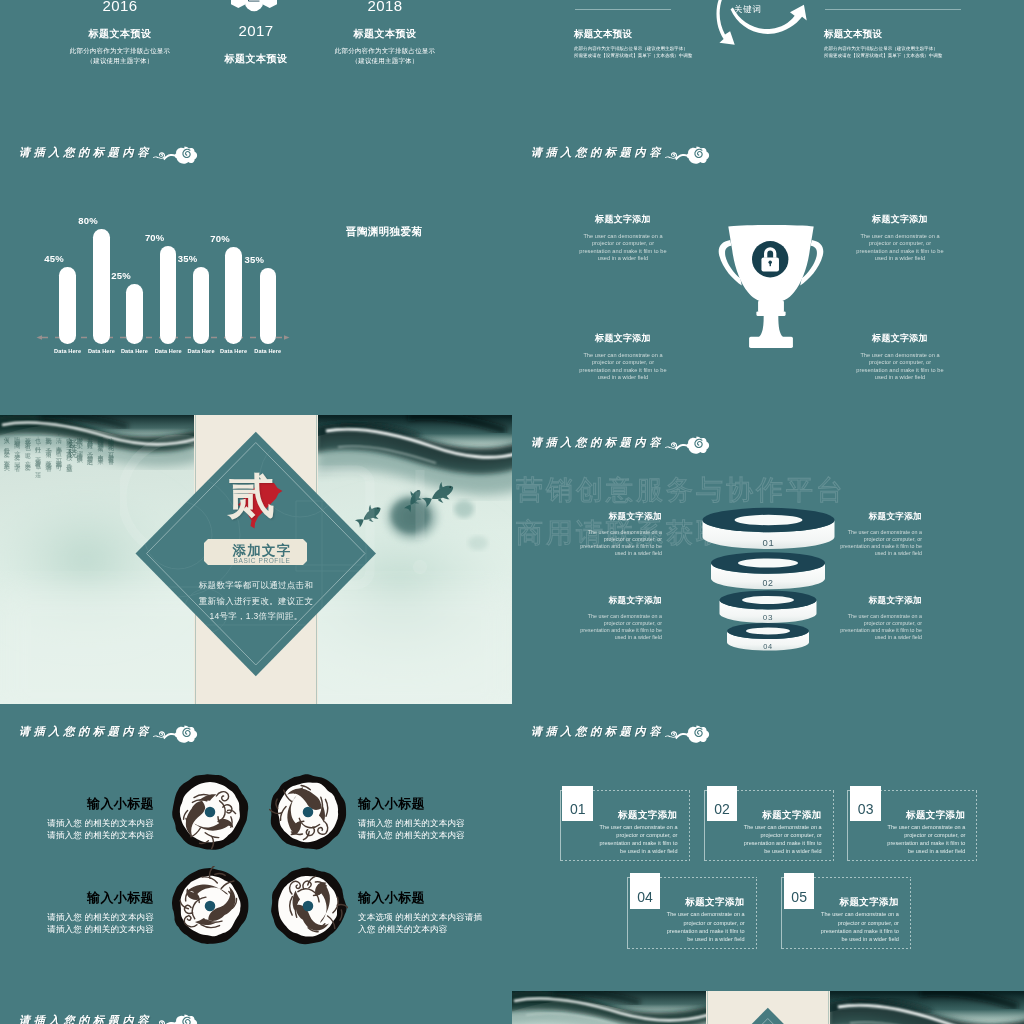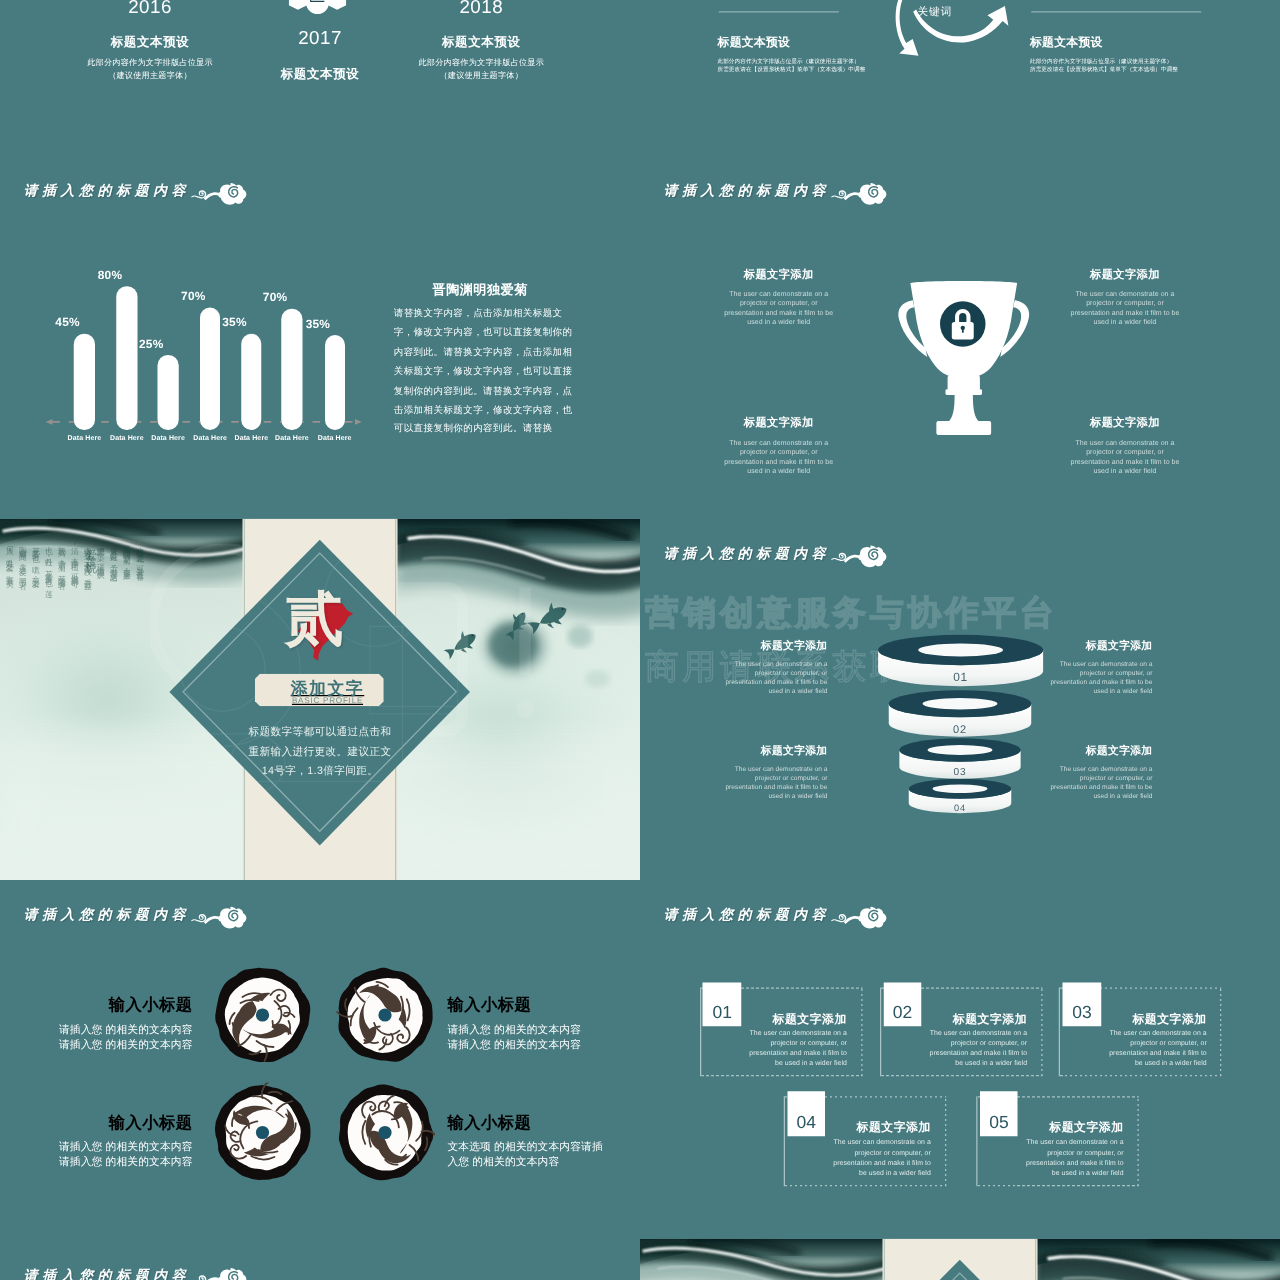--- a/index.html
+++ b/index.html
@@ -163,21 +163,20 @@
 <div class="bar" style="left:192.8px;top:142.0px;width:16.6px;height:77.0px;border-radius:8.3px;"></div>
 <div class="bar-lab" style="left:177.8px;top:128.0px;width:46.6px;">35%</div>
 <div class="bar-cat" style="left:177.8px;top:222.5px;width:46.6px;">Data Here</div>
 <div class="bar" style="left:225.3px;top:122.0px;width:16.6px;height:97.0px;border-radius:8.3px;"></div>
 <div class="bar-lab" style="left:210.3px;top:108.0px;width:46.6px;">70%</div>
 <div class="bar-cat" style="left:210.3px;top:222.5px;width:46.6px;">Data Here</div>
 <div class="bar" style="left:259.5px;top:143.0px;width:16.6px;height:76.0px;border-radius:8.3px;"></div>
 <div class="bar-lab" style="left:244.5px;top:129.0px;width:46.6px;">35%</div>
 <div class="bar-cat" style="left:244.5px;top:222.5px;width:46.6px;">Data Here</div>
 <div class="bc-h" style="left:346px;top:100px;">晋陶渊明独爱菊</div>
-<div class="bc-p" style="left:315px;top:118px;width:145px;">请替换文字内容，点击添加相关标题文字，修改文字内容，也可以直接复制你的内容到此。请替换文字内容，点击添加相关标题文字，修改文字内容，也可以直接复制你的内容到此。请替换文字内容，点击添加相关标题文字，修改文字内容，也可以直接复制你的内容到此。请替换</div>
 </div>
 <div class="slide" style="left:512px;top:125px;">
 <div class="sl-title" style="left:19px;top:20px;">
       <span class="tx">请插入您的标题内容</span>
       <svg class="cloud" width="46" height="20" viewBox="0 0 56 24">
         <g fill="#ffffff">
           <path d="M1.2 14.6c1.6-.9 3.2-1.1 4.6-.7 1.0 .3 1.8 .8 2.6 1.35l-.55 .85c-.85-.55-1.6-1.0-2.5-1.2-1.1-.25-2.4-.05-3.8 .75z"></path>
           <path d="M11.9 8.6c2.3 0 4.0 1.7 4.0 3.9 0 2.3-1.9 4.1-4.5 4.1-1.35 0-2.6-.45-3.6-1.2l.5-.95c.9 .65 1.9 1.05 3.0 1.05 1.85 0 3.15-1.25 3.15-2.85 0-1.5-1.1-2.55-2.65-2.55-1.25 0-2.2 .8-2.2 1.85 0 .85 .65 1.45 1.45 1.45 .65 0 1.1-.4 1.1-.95 0-.4-.3-.7-.7-.7-.25 0-.45 .1-.55 .3-.15-.15-.2-.35-.2-.55 0-.5 .5-.9 1.15-.9 .85 0 1.5 .7 1.5 1.6 0 1.1-.95 1.95-2.2 1.95-1.5 0-2.65-1.15-2.65-2.65 0-1.75 1.35-2.9 3.2-2.9z"></path>
           <path d="M13.5 16.6c2.2-2.9 5.3-5.3 9.1-5.85 3.6-.55 7.0 .9 10.2 2.4l-.6 2.25c-3.1-1.45-6.2-2.7-9.5-2.05-3.1 .6-5.5 2.7-7.6 5.1z"></path>
           <path d="M39.5 1.6c2.3 0 4.2 .9 5.4 2.4 1.1-.7 2.5-.85 3.8-.4 1.9 .6 3.1 2.3 3.0 4.2 1.9 .8 3.2 2.6 3.2 4.7 0 2.0-1.2 3.8-3.0 4.6 .15 2.0-1.2 3.9-3.2 4.5-1.7 .5-3.4 0-4.5-1.2-1.4 1.4-3.4 2.2-5.6 2.2-4.3 0-7.8-2.8-8.6-6.6-1.4-.3-2.5-1.5-2.5-3.0 0-1.3 .8-2.4 1.9-2.85-.05-.35-.1-.7-.1-1.05 0-3.3 3.0-6.0 6.7-6.0 1.2 0 2.3 .3 3.3 .8z"></path>
@@ -341,21 +340,21 @@
       <circle cx="300" cy="62" r="40"></circle>
     </g>
   </svg>
 <svg style="position:absolute;left:236px;top:481px;" width="48" height="49" viewBox="0 0 48 49">
     <path d="M25 0.5 L38 2 L41.5 7 L46.5 10 L42.5 12.5 L40 17.5 L22 36 L19 42 L18.5 47.5 L14.5 45 L15.5 39.5 L11 32 L5.5 25.5 L2 24 L9 16 Z" fill="#c01f2b"></path>
   </svg>
 <div class="sd-num" style="left:228px;top:473px;">贰</div>
 <svg style="position:absolute;left:204px;top:539px;" width="103" height="26" viewBox="0 0 103 26">
     <path d="M4 0 H99 L103 4 V22 L99 26 H4 L0 22 V4 Z" fill="#ece7d8"></path>
   </svg>
-<div class="sd-label" style="left:204px;top:539px;width:116px;height:26px;background:none;text-decoration:underline;">
+<div class="sd-label" style="left:204px;top:539px;width:116px;height:26px;background:none;">
     <div class="a" style="padding-top:3px">添加文字</div>
     <div class="b">BASIC PROFILE</div>
   </div>
 <div id="callig">
 <span>水陆草木之花，可爱者甚蕃。</span>
 <span>晋陶渊明独爱菊；自李唐来，</span>
 <span>世人甚爱牡丹；予独爱莲之出</span>
 <span>淤泥而不染，濯清涟而不妖，</span>
 <span>中通外直，不蔓不枝，香远益</span>
 <span>清，亭亭净植，可远观而不可</span>
@@ -373,21 +372,21 @@
       <svg class="cloud" width="46" height="20" viewBox="0 0 56 24">
         <g fill="#ffffff">
           <path d="M1.2 14.6c1.6-.9 3.2-1.1 4.6-.7 1.0 .3 1.8 .8 2.6 1.35l-.55 .85c-.85-.55-1.6-1.0-2.5-1.2-1.1-.25-2.4-.05-3.8 .75z"></path>
           <path d="M11.9 8.6c2.3 0 4.0 1.7 4.0 3.9 0 2.3-1.9 4.1-4.5 4.1-1.35 0-2.6-.45-3.6-1.2l.5-.95c.9 .65 1.9 1.05 3.0 1.05 1.85 0 3.15-1.25 3.15-2.85 0-1.5-1.1-2.55-2.65-2.55-1.25 0-2.2 .8-2.2 1.85 0 .85 .65 1.45 1.45 1.45 .65 0 1.1-.4 1.1-.95 0-.4-.3-.7-.7-.7-.25 0-.45 .1-.55 .3-.15-.15-.2-.35-.2-.55 0-.5 .5-.9 1.15-.9 .85 0 1.5 .7 1.5 1.6 0 1.1-.95 1.95-2.2 1.95-1.5 0-2.65-1.15-2.65-2.65 0-1.75 1.35-2.9 3.2-2.9z"></path>
           <path d="M13.5 16.6c2.2-2.9 5.3-5.3 9.1-5.85 3.6-.55 7.0 .9 10.2 2.4l-.6 2.25c-3.1-1.45-6.2-2.7-9.5-2.05-3.1 .6-5.5 2.7-7.6 5.1z"></path>
           <path d="M39.5 1.6c2.3 0 4.2 .9 5.4 2.4 1.1-.7 2.5-.85 3.8-.4 1.9 .6 3.1 2.3 3.0 4.2 1.9 .8 3.2 2.6 3.2 4.7 0 2.0-1.2 3.8-3.0 4.6 .15 2.0-1.2 3.9-3.2 4.5-1.7 .5-3.4 0-4.5-1.2-1.4 1.4-3.4 2.2-5.6 2.2-4.3 0-7.8-2.8-8.6-6.6-1.4-.3-2.5-1.5-2.5-3.0 0-1.3 .8-2.4 1.9-2.85-.05-.35-.1-.7-.1-1.05 0-3.3 3.0-6.0 6.7-6.0 1.2 0 2.3 .3 3.3 .8z"></path>
         </g>
         <path d="M46.2 6.2c-2.3-1.7-5.7-1.3-7.5 1.0-1.9 2.4-1.2 5.7 1.3 7.2 2.2 1.3 5.0 .55 6.0-1.5 1.0-1.9 .2-4.1-1.5-4.9-1.5-.65-3.2 .1-3.6 1.5-.4 1.2 .35 2.4 1.4 2.65" fill="none" stroke="#477b80" stroke-width="1.45" stroke-linecap="round"></path>
       </svg>
     </div>
-<div class="wm" style="left:4px;top:57px;font-weight:bold;">营销创意服务与协作平台</div>
+<div class="wm" style="left:4px;top:57px;">营销创意服务与协作平台</div>
 <div class="wm" style="left:4px;top:100px;">商用请联系获取授权</div>
 <svg style="position:absolute;left:0;top:0;" width="512" height="289" viewBox="0 0 512 289">
       <defs>
         <linearGradient id="rside" x1="0" y1="0" x2="0" y2="1">
           <stop offset="0" stop-color="#ffffff"></stop>
           <stop offset=".7" stop-color="#f3f6f5"></stop>
           <stop offset="1" stop-color="#dfe7e6"></stop>
         </linearGradient>
       </defs>
 <g>

